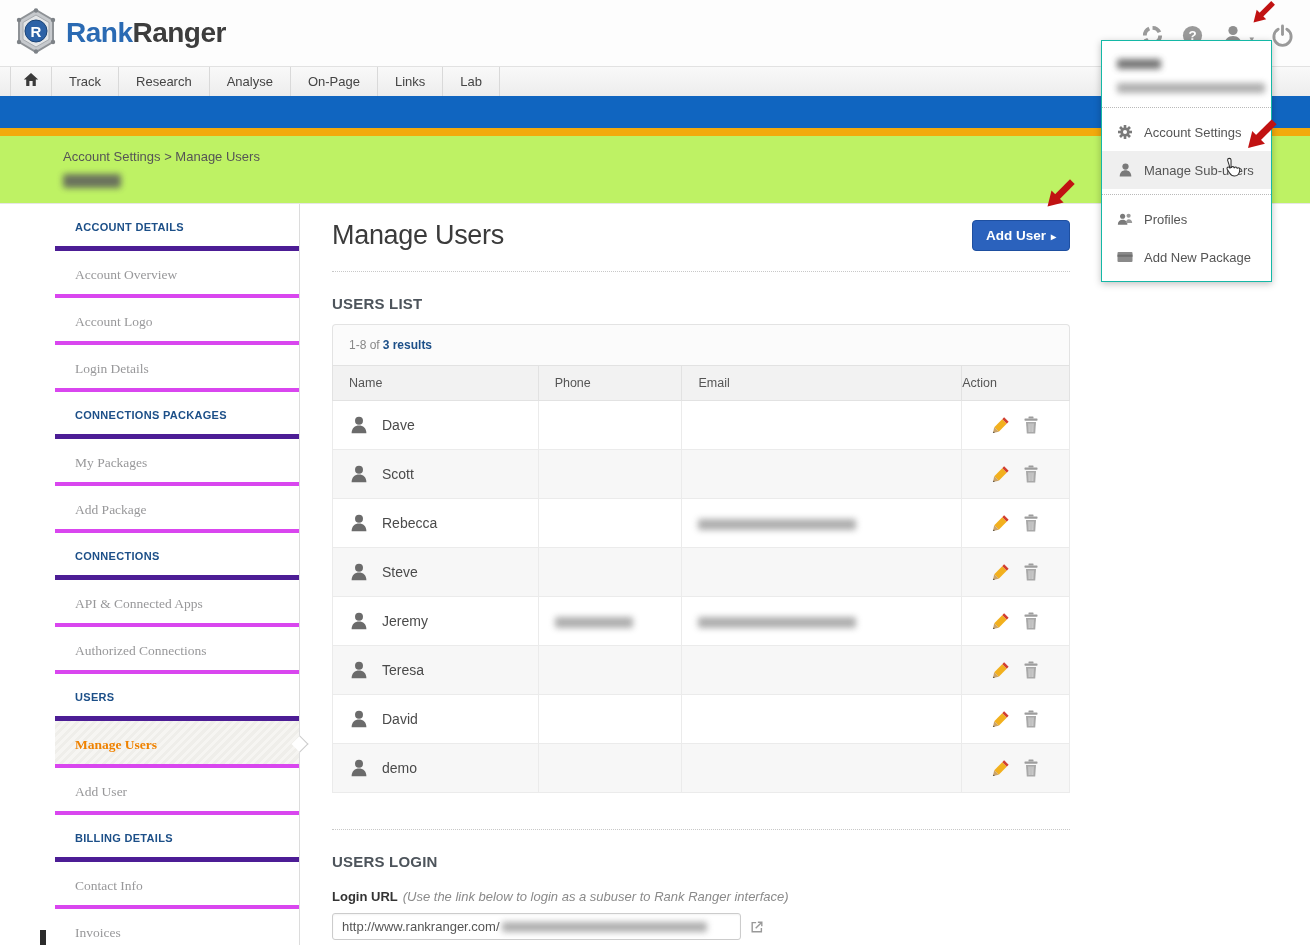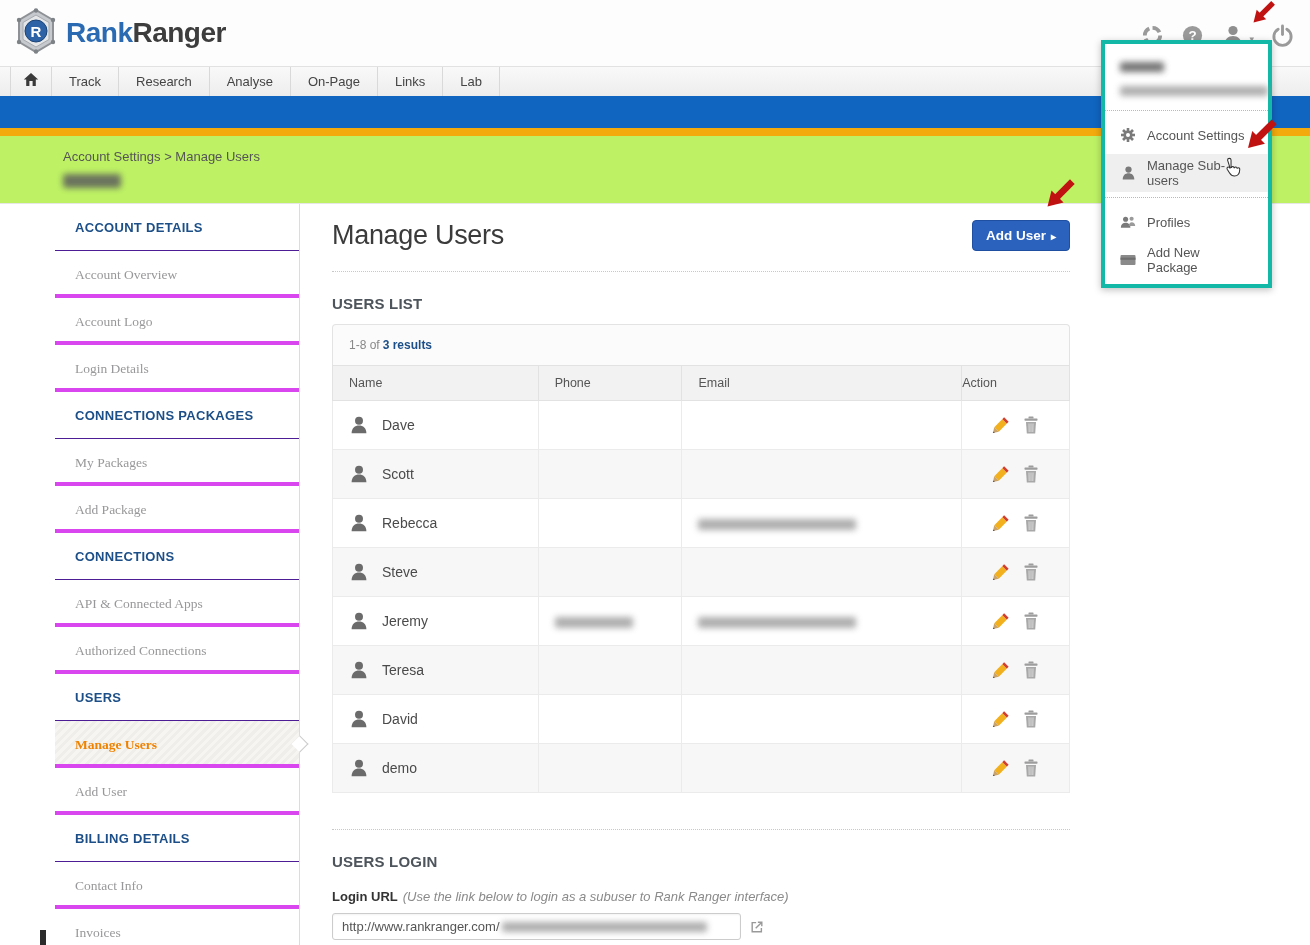--- a/index.html
+++ b/index.html
@@ -30,21 +30,21 @@
   .crumb { font-size:13px; color:#555; }
   .acct-blur { display:block; margin-top:7px; }
 
   
   .redact { display:inline-block; height:11px; border-radius:2px; background:#8f8f8f; filter:blur(3px); opacity:.72; vertical-align:middle; }
   .redact.dark { background:#5c5c5c; opacity:.85; }
 
   
   .content { display:flex; align-items:flex-start; }
   .sidebar { width:245px; margin-left:55px; border-right:1px solid #dcdcdc; flex:none; }
-  .sb-header { height:47px; line-height:47px; padding-left:20px; font-size:13px; font-weight:bold; color:#1c4f88; letter-spacing:.3px; border-bottom:1px solid #4c1d95; }
+  .sb-header { height:47px; line-height:47px; padding-left:20px; font-size:11px; font-weight:bold; color:#1c4f88; letter-spacing:.3px; border-bottom:5px solid #4c1d95; }
   .sb-item { position:relative; height:47px; line-height:47px; padding-left:20px; font-size:13.5px; color:#98989a; border-bottom:4px solid #d946ef; cursor:pointer;font-family:Liberation Serif, serif; }
   .sb-item.active { color:#ef8200; font-weight:bold;
      background:repeating-linear-gradient(135deg, #f6f5f2 0 3px, #efeeea 3px 6px); }
   .sb-chev { position:absolute; right:-7px; top:17px; width:12px; height:12px; background:#fff;
      border-top:1px solid #ccc; border-right:1px solid #ccc; transform:rotate(45deg); }
 
   .main { flex:1; position:relative; }
   .main-inner { width:738px; margin-left:32px; }
 
   .title-row { display:flex; justify-content:space-between; align-items:center; margin-top:16px; }
@@ -78,21 +78,21 @@
   .login-label-row { margin-top:19px; font-size:13px; }
   .login-label { font-weight:bold; color:#333; }
   .login-note { font-style:italic; color:#8a8a8a; margin-left:5px; }
   .url-row { margin-top:9px; display:flex; align-items:center; gap:9px; }
   .url-input { width:409px; height:27px; border:1px solid #ccc; border-radius:3px; background:#fff;
      box-shadow:inset 0 1px 2px rgba(0,0,0,.05); display:flex; align-items:center; padding:0 9px; font-size:13px; color:#555; }
   .url-redact { width:205px; height:10px; margin-left:2px; }
   .ext-icon { width:14px; height:14px; cursor:pointer; }
 
   
-  .dropdown { position:absolute; left:1101px; top:40px; width:171px; background:#fff; border:4px solid #14b8a6;
+  .dropdown { position:absolute; left:1101px; top:40px; width:171px; background:#fff; border:1px solid #14b8a6;
      box-shadow:0 2px 7px rgba(0,0,0,.25); z-index:50; }
   .dd-userinfo { padding:13px 15px 11px; }
   .dd-divider { border-top:1px dotted #b9b9b9; }
   .dd-item { height:38px; display:flex; align-items:center; gap:11px; padding:0 15px; font-size:13px; color:#555; cursor:pointer; }
   .dd-item.hl { background:#efefef; }
   .dd-gap { height:5px; }
   .dd-icon { width:16px; height:16px; flex:none; display:inline-flex; align-items:center; justify-content:center; }
 
   
   .anno { position:absolute; z-index:80; pointer-events:none; }

